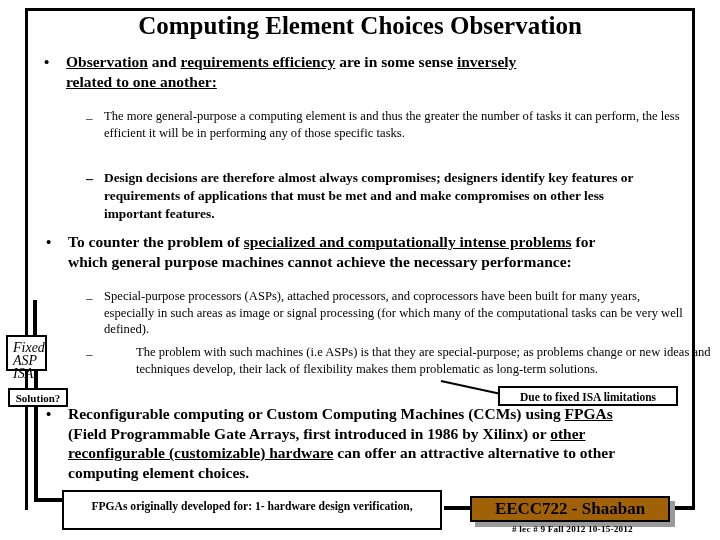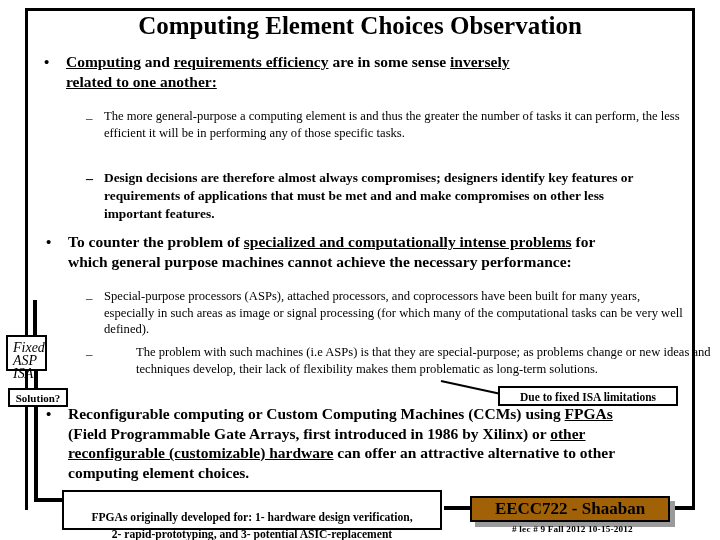--- a/index.html
+++ b/index.html
@@ -123,21 +123,21 @@
     width: 380px;
     height: 40px;
     border: 2px solid #000;
     background: #fff;
     position: absolute;
     box-sizing: border-box;
     font-size: 11.6px;
     font-weight: bold;
     line-height: 17px;
     text-align: center;
-    padding-top: 17px;
+    padding-top: 6px;
     z-index: 6;
   }
 
   
   .vline {
     position: absolute;
     background: #000;
     z-index: 2;
   }
   #vline-top     { left: 33px; top: 300px;  width: 4px; height: 37px; }
@@ -213,21 +213,21 @@
   }
 </style>
 </head>
 <body>
 
 <div id="slide-frame"></div>
 
 <div id="slide-title">Computing Element Choices Observation</div>
 
 <div class="bullet" style="left:44px; top:53px;">•</div>
-<div class="blk l1" style="left:66px; top:52px; width:600px;"><u>Computing</u><span> and </span><u>requirements efficiency</u><span> are in some sense </span><u>inversely</u><br><u>related to one another:</u></div>
+<div class="blk l1" style="left:66px; top:52px; width:600px;"><u>Observation</u><span> and </span><u>requirements efficiency</u><span> are in some sense </span><u>inversely</u><br><u>related to one another:</u></div>
 
 <div class="dash" style="left:86px; top:109px;">–</div>
 <div class="blk l2" style="left:104px; top:108px; width:580px;">The more general-purpose a computing element is and thus the greater the number of tasks it can perform, the less efficient it will be in performing any of those specific tasks.</div>
 
 <div class="dash bold" style="left:86px; top:170px;">–</div>
 <div class="blk l2b" style="left:104px; top:169px; width:560px;">Design decisions are therefore almost always compromises; designers identify key features or requirements of applications that must be met and and make compromises on other less important features.</div>
 
 <div class="bullet" style="left:46px; top:233px;">•</div>
 <div class="blk l1" style="left:68px; top:232px; width:620px;"><span>To counter the problem of </span><u>specialized and computationally intense problems</u><span> for</span><br><span>which general purpose machines cannot achieve the necessary performance:</span></div>
 
@@ -252,20 +252,19 @@
 
 <div class="sidebox" id="box-solution">Solution?</div>
 
 <svg id="leader-isa" viewBox="0 0 62 18">
   <line x1="1" y1="1" x2="61" y2="14" stroke="#000" stroke-width="2"></line>
 </svg>
 <div class="sidebox" id="box-due-to-isa">Due to fixed ISA limitations</div>
 
 <div id="box-fpga-note">
   <div>FPGAs originally developed for: 1- hardware design verification,</div>
-  <div>2- rapid-prototyping, and 3- potential ASIC-replacement</div>
 </div>
 
 <div id="footer-connector-left"></div>
 <div id="footer-connector-right"></div>
 <div id="footer-plaque-shadow"></div>
 <div id="footer-plaque">EECC722 - Shaaban</div>
 <div id="footer-credits">#  lec # 9    Fall 2012   10-15-2012</div>
 
 </body></html>

